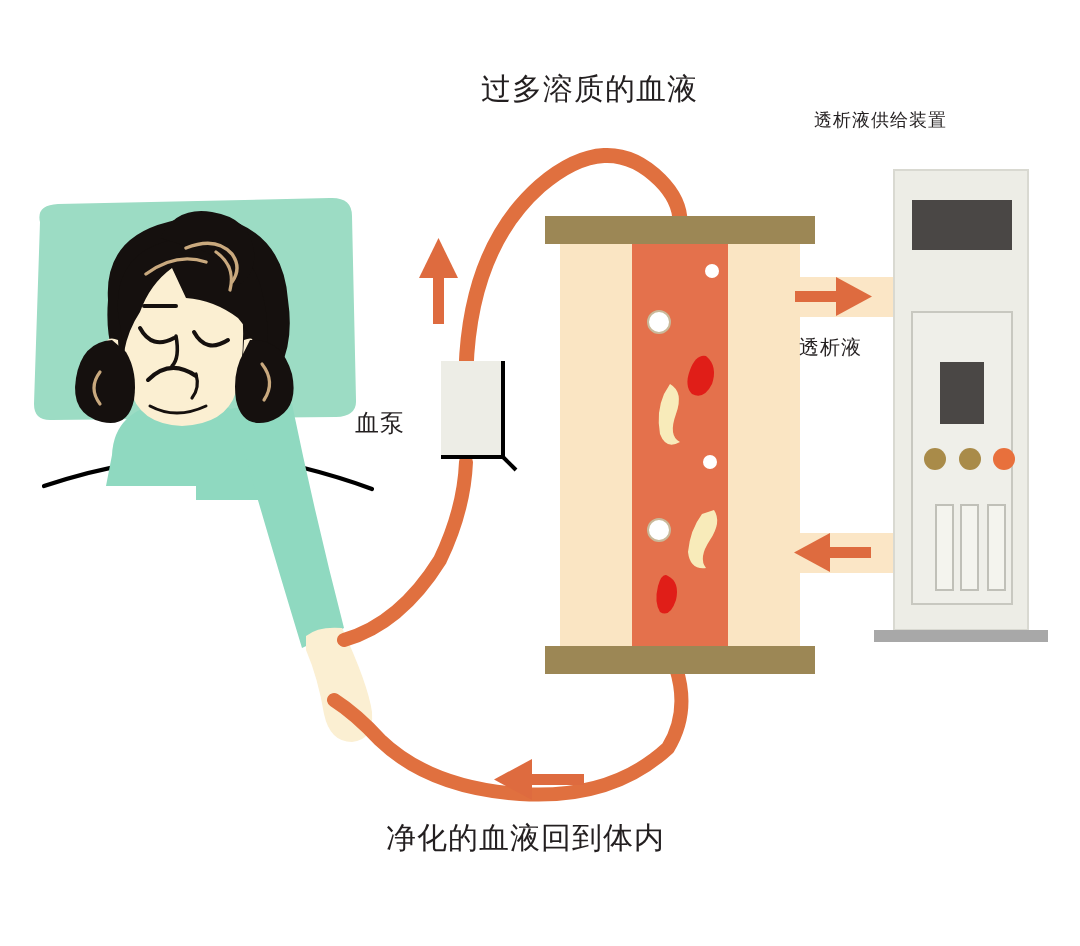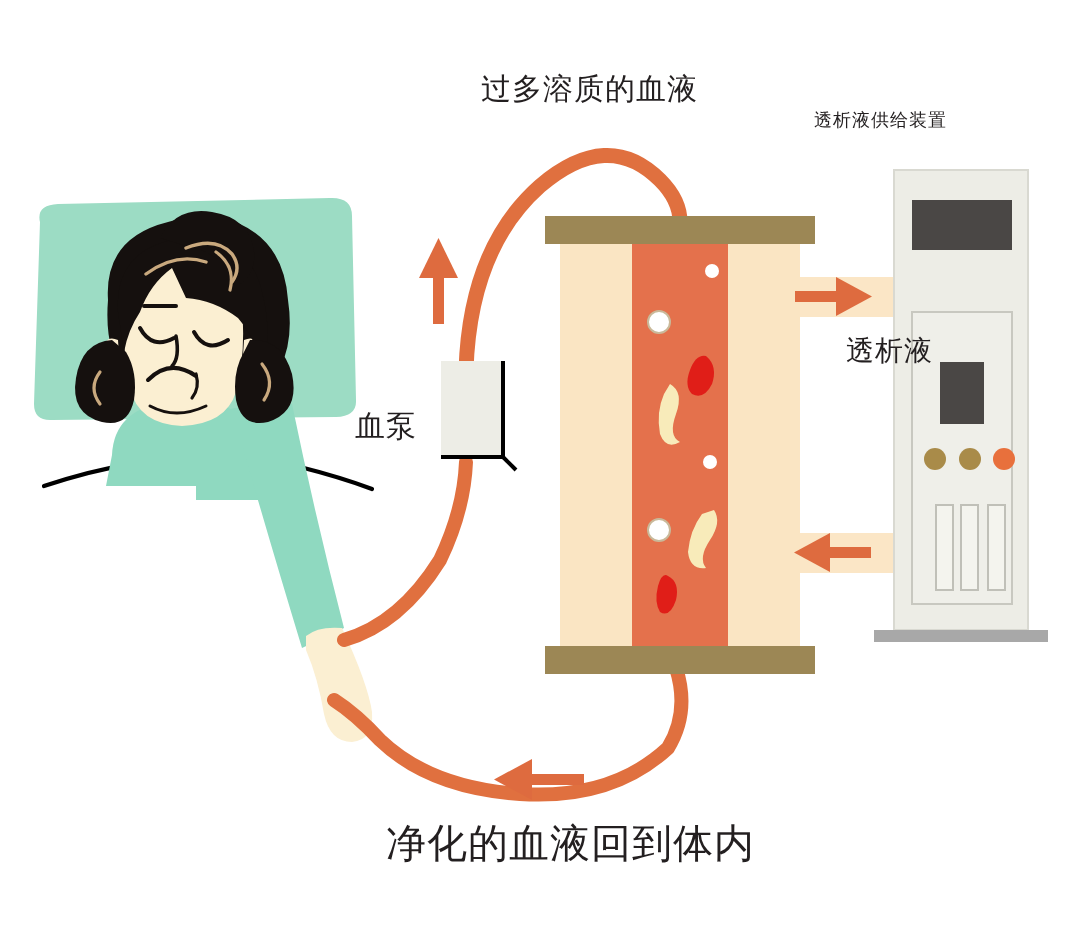--- a/index.html
+++ b/index.html
@@ -43,31 +43,31 @@
     font-size: 30px;
   }
   #label-dialysate-supply {
     left: 814px;
     top: 111px;
     font-size: 18px;
   }
   #label-blood-pump {
     left: 355px;
     top: 411px;
-    font-size: 30px;
+    font-size: 24px;
   }
   #label-dialysate {
-    left: 846px;
+    left: 799px;
     top: 337px;
-    font-size: 28px;
+    font-size: 20px;
   }
   #label-purified-blood-return {
     left: 386px;
     top: 823px;
-    font-size: 40px;
+    font-size: 30px;
   }
 </style>
 </head>
 <body>
 
 <div id="diagram-root">
 
   <svg id="scene" viewBox="0 0 1080 946" xmlns="http://www.w3.org/2000/svg">
 
     <defs>

